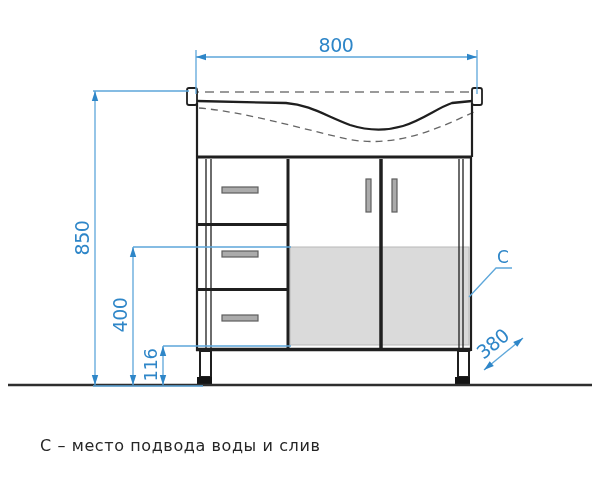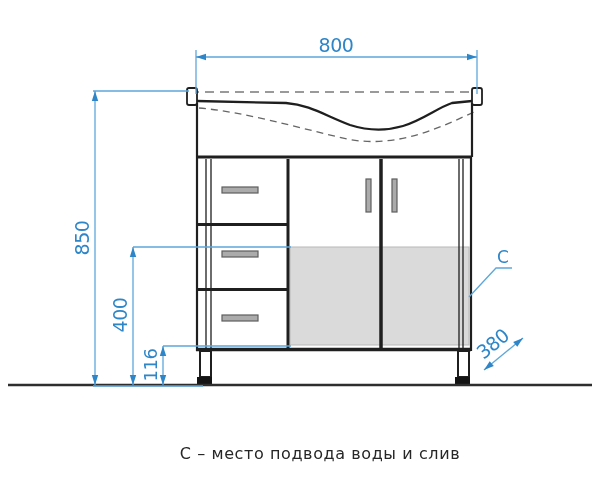--- a/index.html
+++ b/index.html
@@ -18,25 +18,24 @@
     letter-spacing:-0.5px;
   }
   .zone-text{
     font-family:"DejaVu Sans", sans-serif;
     font-size:17px;
     fill:#2e86c8;
   }
   .caption{
     position:absolute;
     left:40px;top:436px;width:560px;
-    text-align:center;
+    text-align:left;
     font-size:16px;
     letter-spacing:0.6px;
     color:#262626;
-    margin-top:8px;
   }
 </style>
 </head>
 <body>
 
 <div class="canvas">
   <svg width="600" height="497" viewBox="0 0 600 497">
 
     <rect x="290" y="247" width="179" height="98" fill="#dadada" stroke="#b8b8b8" stroke-width="1"></rect>
 

